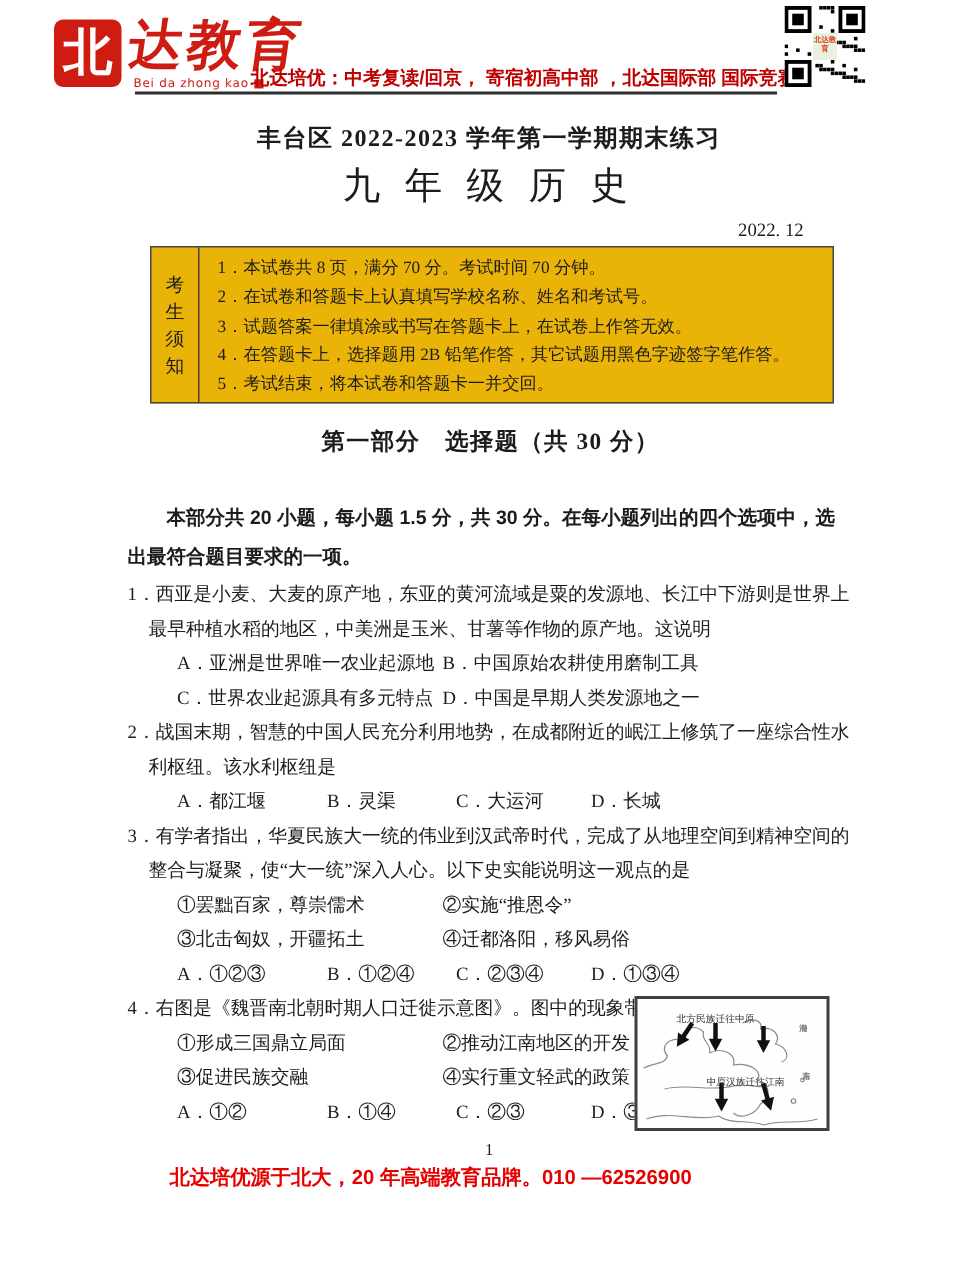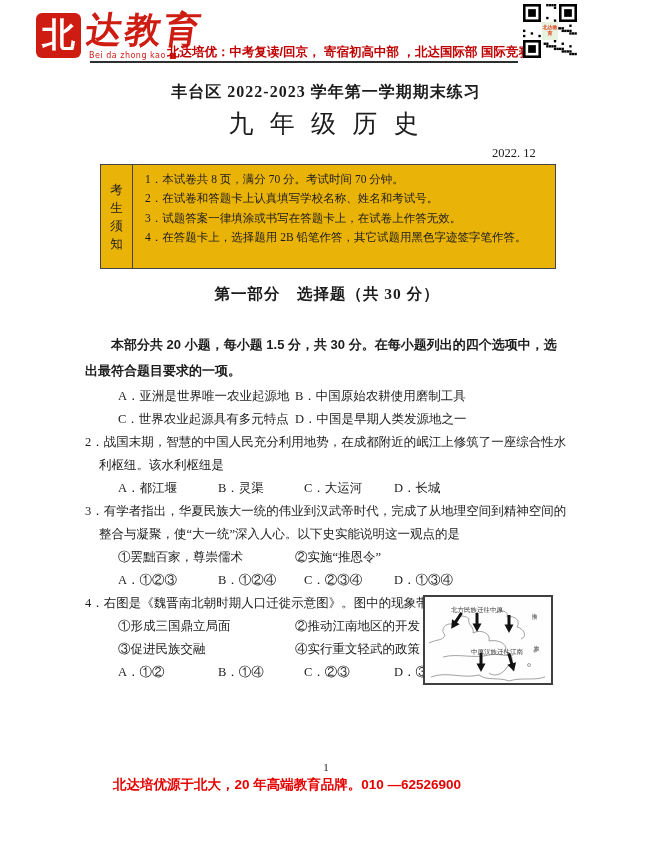--- a/index.html
+++ b/index.html
@@ -155,48 +155,53 @@
 
   <div class="notice">
     <div class="notice-label">
       <span>考生须知</span>
     </div>
     <div class="notice-body">
       <div class="nitem">1．本试卷共 8 页，满分 70 分。考试时间 70 分钟。</div>
       <div class="nitem">2．在试卷和答题卡上认真填写学校名称、姓名和考试号。</div>
       <div class="nitem">3．试题答案一律填涂或书写在答题卡上，在试卷上作答无效。</div>
       <div class="nitem">4．在答题卡上，选择题用 2B 铅笔作答，其它试题用黑色字迹签字笔作答。</div>
+      <div class="nitem">5．考试结束，将本试卷和答题卡一并交回。</div>
     </div>
   </div>
 
   <div class="main">
 
     <div class="sec-head">第一部分　选择题（共 30 分）</div>
     <p class="intro">本部分共 20 小题，每小题 1.5 分，共 30 分。在每小题列出的四个选项中，选出最符合题目要求的一项。</p>
 
     <div class="q">
+      <p class="stem"><span>1．</span><span>西亚是小麦、大麦的原产地，东亚的黄河流域是粟的发源地、长江中下游则是世界上最早种植水稻的地区，中美洲是玉米、甘薯等作物的原产地。这说明</span></p>
       <div class="optrow">
         <span class="w2">A．亚洲是世界唯一农业起源地</span><span>B．中国原始农耕使用磨制工具</span>
       </div>
       <div class="optrow">
         <span class="w2">C．世界农业起源具有多元特点</span><span>D．中国是早期人类发源地之一</span>
       </div>
     </div>
 
     <div class="q">
       <p class="stem"><span>2．</span><span>战国末期，智慧的中国人民充分利用地势，在成都附近的岷江上修筑了一座综合性水利枢纽。该水利枢纽是</span></p>
       <div class="optrow opts4">
         <span>A．都江堰</span><span>B．灵渠</span><span>C．大运河</span><span>D．长城</span>
       </div>
     </div>
 
     <div class="q">
       <p class="stem"><span>3．</span><span>有学者指出，华夏民族大一统的伟业到汉武帝时代，完成了从地理空间到精神空间的整合与凝聚，使“大一统”深入人心。以下史实能说明这一观点的是</span></p>
       <div class="subrow">
         <span class="w2">①罢黜百家，尊崇儒术</span><span>②实施“推恩令”</span>
+      </div>
+      <div class="subrow">
+        <span class="w2">③北击匈奴，开疆拓土</span><span>④迁都洛阳，移风易俗</span>
       </div>
       <div class="optrow opts4">
         <span>A．①②③</span><span>B．①②④</span><span>C．②③④</span><span>D．①③④</span>
       </div>
     </div>
 
     <div class="q q4">
       <div class="mapbox">
         <svg width="128" height="88" viewBox="0 0 128 88">
           <g stroke="#8a8a8a" stroke-width="0.8" fill="none">

